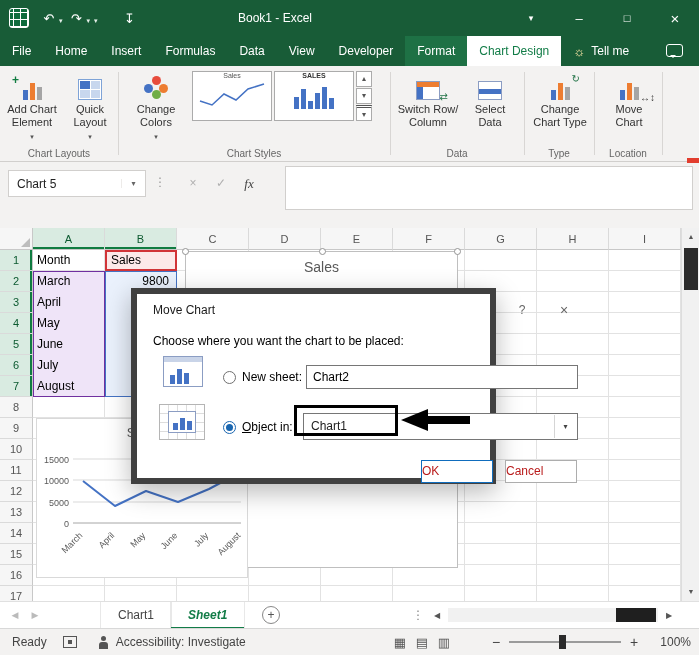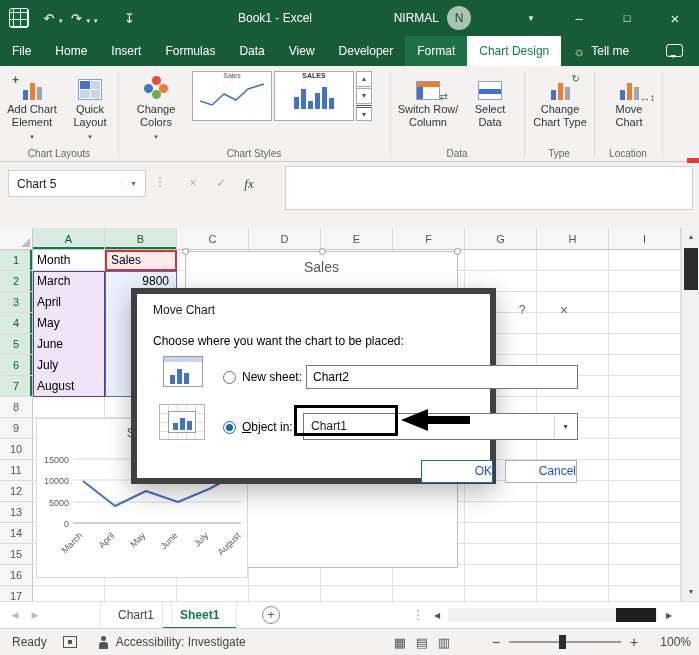--- a/index.html
+++ b/index.html
@@ -148,21 +148,21 @@
   .dlg-ico2 .obj { position:absolute; left:8px; top:6px; width:28px; height:22px; border:1px solid #8B9DC3; background:#fff; }
   .radio { position:absolute; width:13px; height:13px; border:1px solid #707070; border-radius:50%; background:#fff; }
   .radio.checked { border-color:#1A66B0; }
   .radio.checked::after { content:""; position:absolute; left:2px; top:2px; width:7px; height:7px; border-radius:50%; background:#1A66B0; }
   .dlg-lbl { position:absolute; color:#000; }
   .accel { text-decoration:underline; }
   .dlg-input { position:absolute; left:169px; top:71px; width:272px; height:24px; border:1px solid #767676; background:#fff; padding-left:6px; font:inherit; color:#000; }
   .dlg-combo { position:absolute; left:166px; top:119px; width:275px; height:27px; border:1px solid #767676; background:#fff; }
   .combo-val { position:absolute; left:7px; top:0; line-height:25px; }
   .combo-btn { position:absolute; right:1px; top:1px; bottom:1px; width:22px; border-left:1px solid #D5D5D5; text-align:center; color:#444; font-size:8px; line-height:23px; }
-  .dlg-btn { position:absolute; top:166px; width:72px; height:23px; text-align:right; line-height:21px; background:#fff; color:#1d4ed8; }
+  .dlg-btn { position:absolute; top:166px; width:72px; height:23px; text-align:left; line-height:21px; background:#fff; color:#b91c1c; }
   .dlg-ok { left:284px; border:1px solid #0F6CBD; }
   .dlg-cancel { left:368px; border:1px solid #ADADAD; }
 
   
   .anno-box { position:absolute; left:294px; top:405px; width:104px; height:31px; border:3px solid #000; z-index:60; }
   .anno-head { position:absolute; left:401px; top:409px; width:0; height:0; border-top:11px solid transparent; border-bottom:11px solid transparent; border-right:27px solid #000; z-index:60; }
   .anno-tail { position:absolute; left:427px; top:416px; width:43px; height:8px; background:#000; z-index:60; }
 </style>
 </head>
 <body>
@@ -173,24 +173,20 @@
     <div class="excel-logo"></div>
     <div class="qat">
       <span class="tb-ico">↶</span>
       <span class="mini-caret">▾</span>
       <span class="tb-ico">↷</span>
       <span class="mini-caret">▾</span>
       <span class="mini-caret">▾</span>
       <span class="tb-ico" style="margin-left:18px;">↧</span>
     </div>
     <div class="tb-title">Book1 - Excel</div>
-    <div class="tb-user">
-      <span>NIRMAL</span>
-      <span class="avatar">N</span>
-    </div>
     <div class="tb-btn" style="right:144px;font-size:9px;">▾</div>
     <div class="tb-btn" style="right:96px;">–</div>
     <div class="tb-btn" style="right:48px;font-size:11px;">□</div>
     <div class="tb-btn" style="right:0;font-size:15px;">×</div>
   </div>
 
   <div class="tabsrow">
     <span class="rtab">File</span>
     <span class="rtab">Home</span>
     <span class="rtab">Insert</span>
@@ -423,21 +419,21 @@
       <div class="vs-arrow" style="bottom:0;">▼</div>
     </div>
   </div>
 
   <div class="red-marker"></div>
 
   <div class="tabstrip">
     <span class="ts-nav" style="left:6px;">◀</span>
     <span class="ts-nav" style="left:26px;">▶</span>
     <span class="stab" style="left:100px;">Chart1</span>
-    <span class="stab active" style="left:162px;">Sheet1</span>
+    <span class="stab active" style="left:170px;font-style:italic;">Sheet1</span>
     <span class="addsheet">+</span>
     <span class="ts-dots">⋮</span>
     <span class="hs-btn" style="left:428px;">◀</span>
     <span class="hs-track">
       <span class="hs-thumb"></span>
     </span>
     <span class="hs-btn" style="left:660px;">▶</span>
   </div>
 
   <div class="statusbar">

